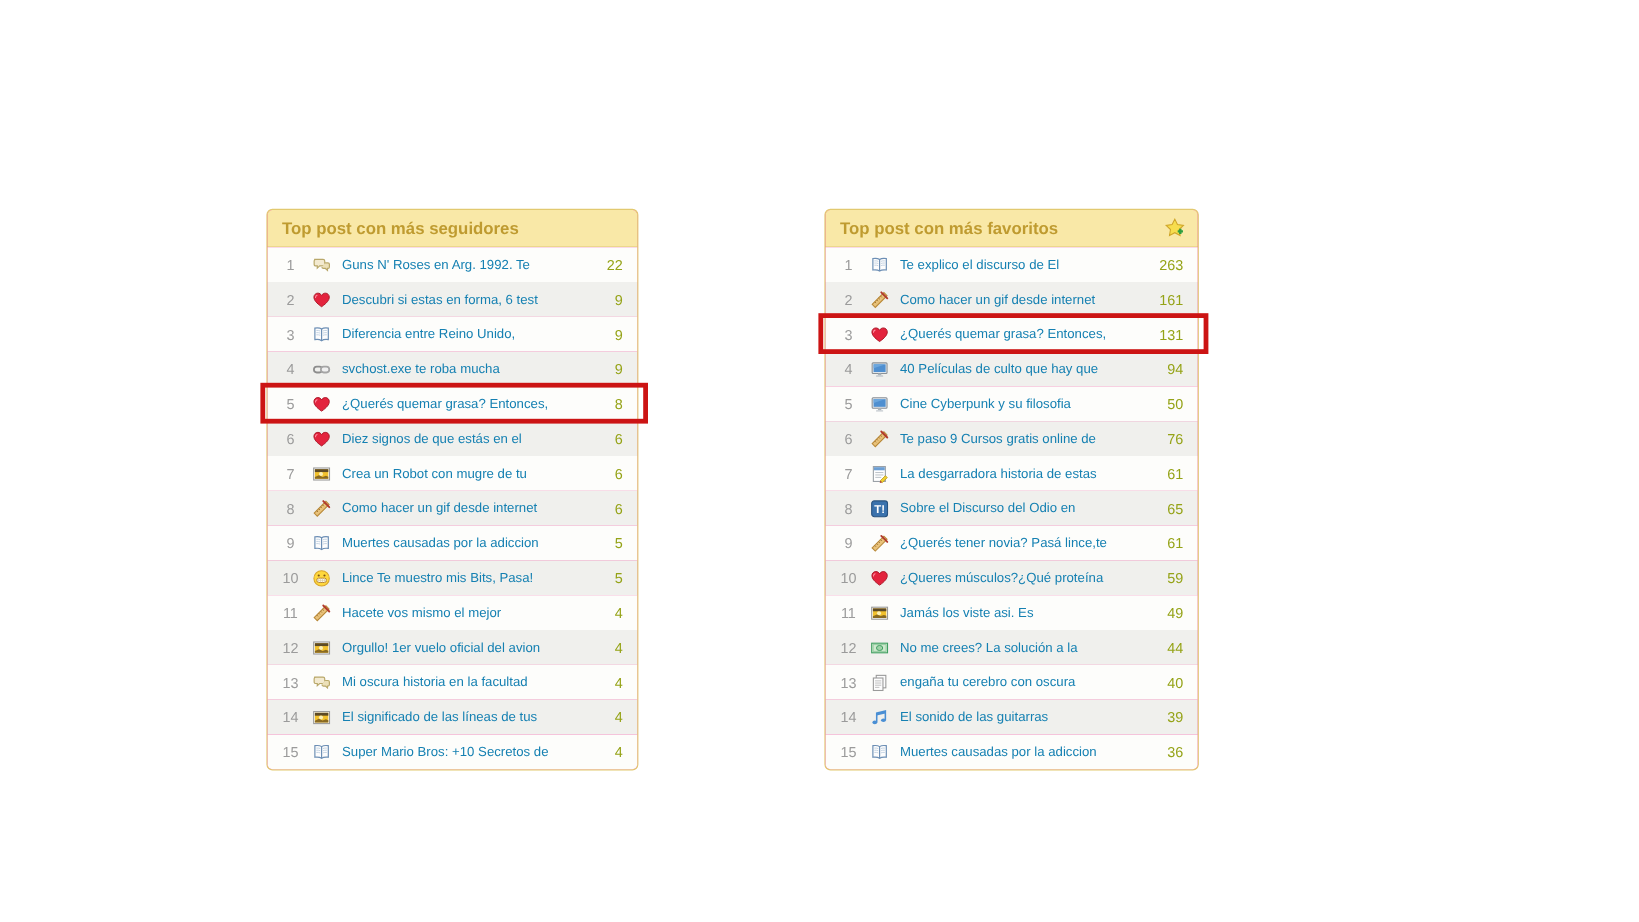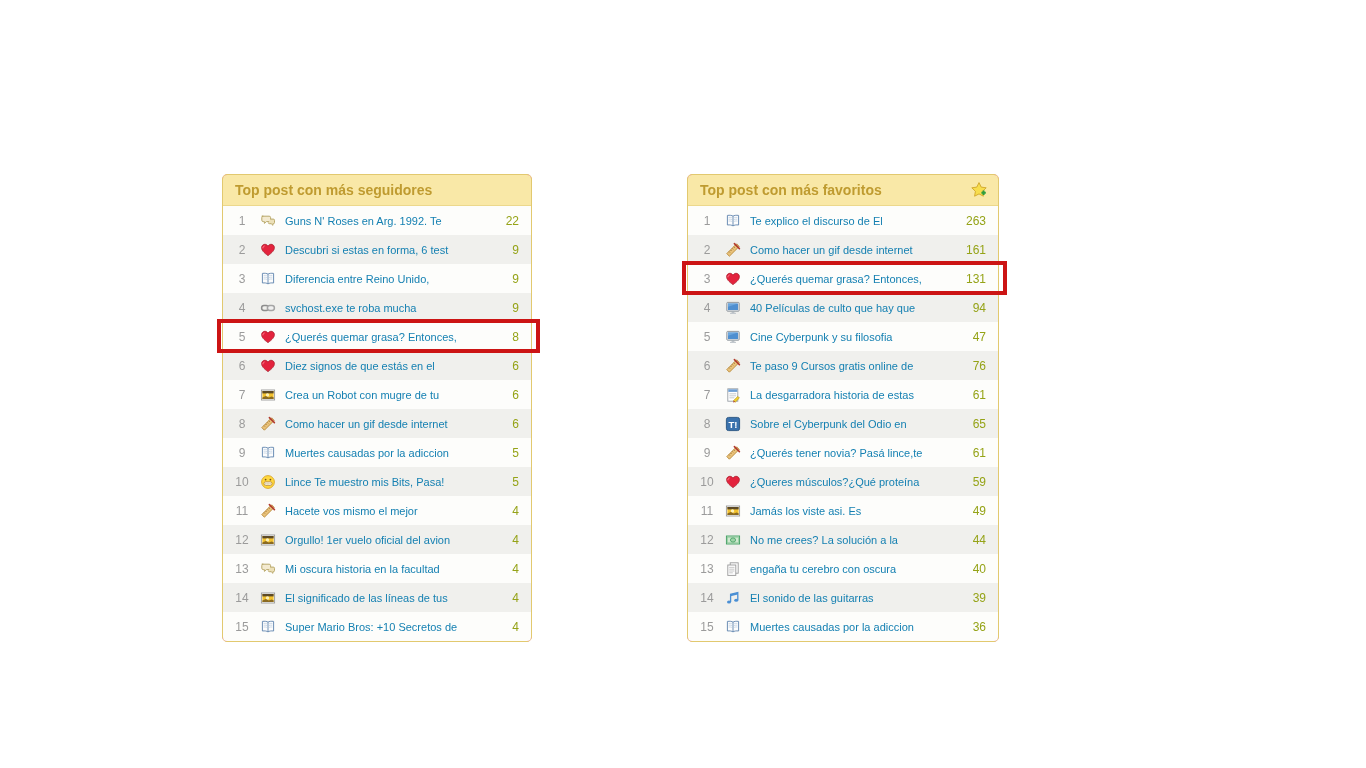--- a/index.html
+++ b/index.html
@@ -326,21 +326,21 @@
     <span class="count">94</span>
   </div>
         <div class="row">
     <span class="rank">5</span>
     <span class="row-icon">
             <svg viewBox="0 0 16 16">
               <use href="#monitor-icon"></use>
             </svg>
           </span>
     <a class="title">Cine Cyberpunk y su filosofia</a>
-    <span class="count">47</span>
+    <span class="count">50</span>
   </div>
         <div class="row">
     <span class="rank">6</span>
     <span class="row-icon">
             <svg viewBox="0 0 16 16">
               <use href="#diy-icon"></use>
             </svg>
           </span>
     <a class="title">Te paso 9 Cursos gratis online de</a>
     <span class="count">76</span>
@@ -355,21 +355,21 @@
     <a class="title">La desgarradora historia de estas</a>
     <span class="count">61</span>
   </div>
         <div class="row">
     <span class="rank">8</span>
     <span class="row-icon">
             <svg viewBox="0 0 16 16">
               <use href="#taringa-icon"></use>
             </svg>
           </span>
-    <a class="title">Sobre el Cyberpunk del Odio en</a>
+    <a class="title">Sobre el Discurso del Odio en</a>
     <span class="count">65</span>
   </div>
         <div class="row">
     <span class="rank">9</span>
     <span class="row-icon">
             <svg viewBox="0 0 16 16">
               <use href="#diy-icon"></use>
             </svg>
           </span>
     <a class="title">¿Querés tener novia? Pasá lince,te</a>

